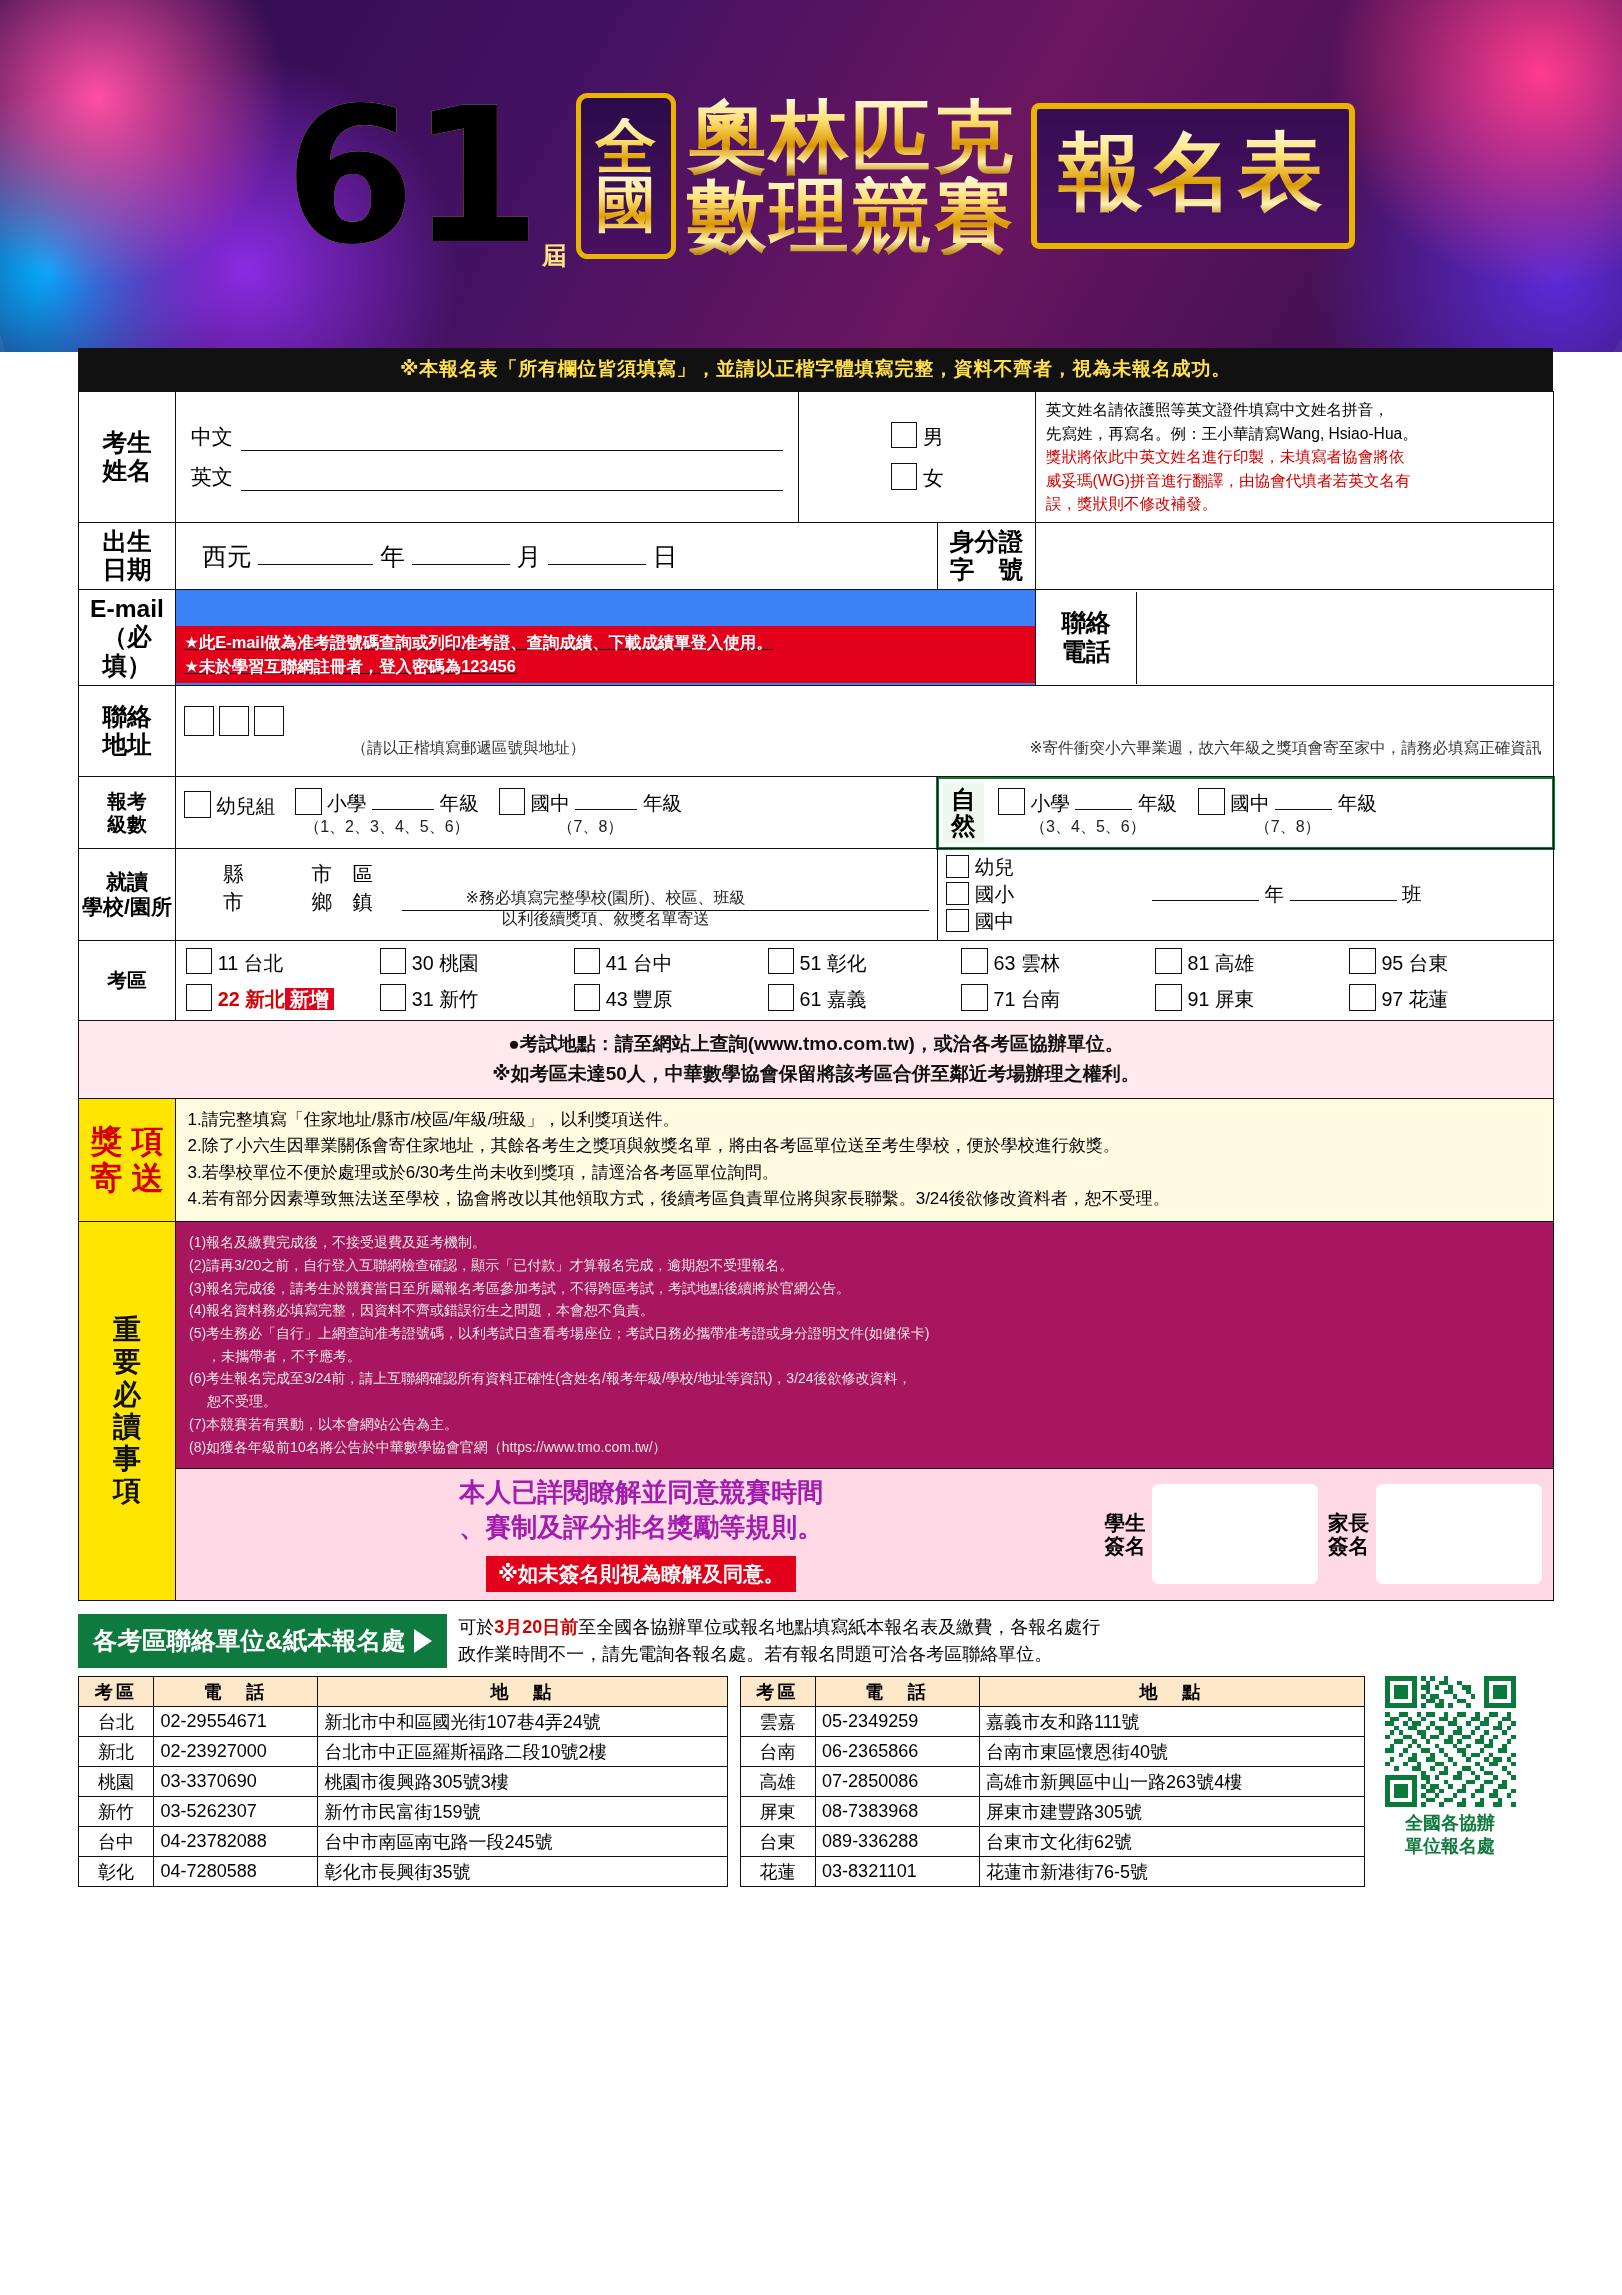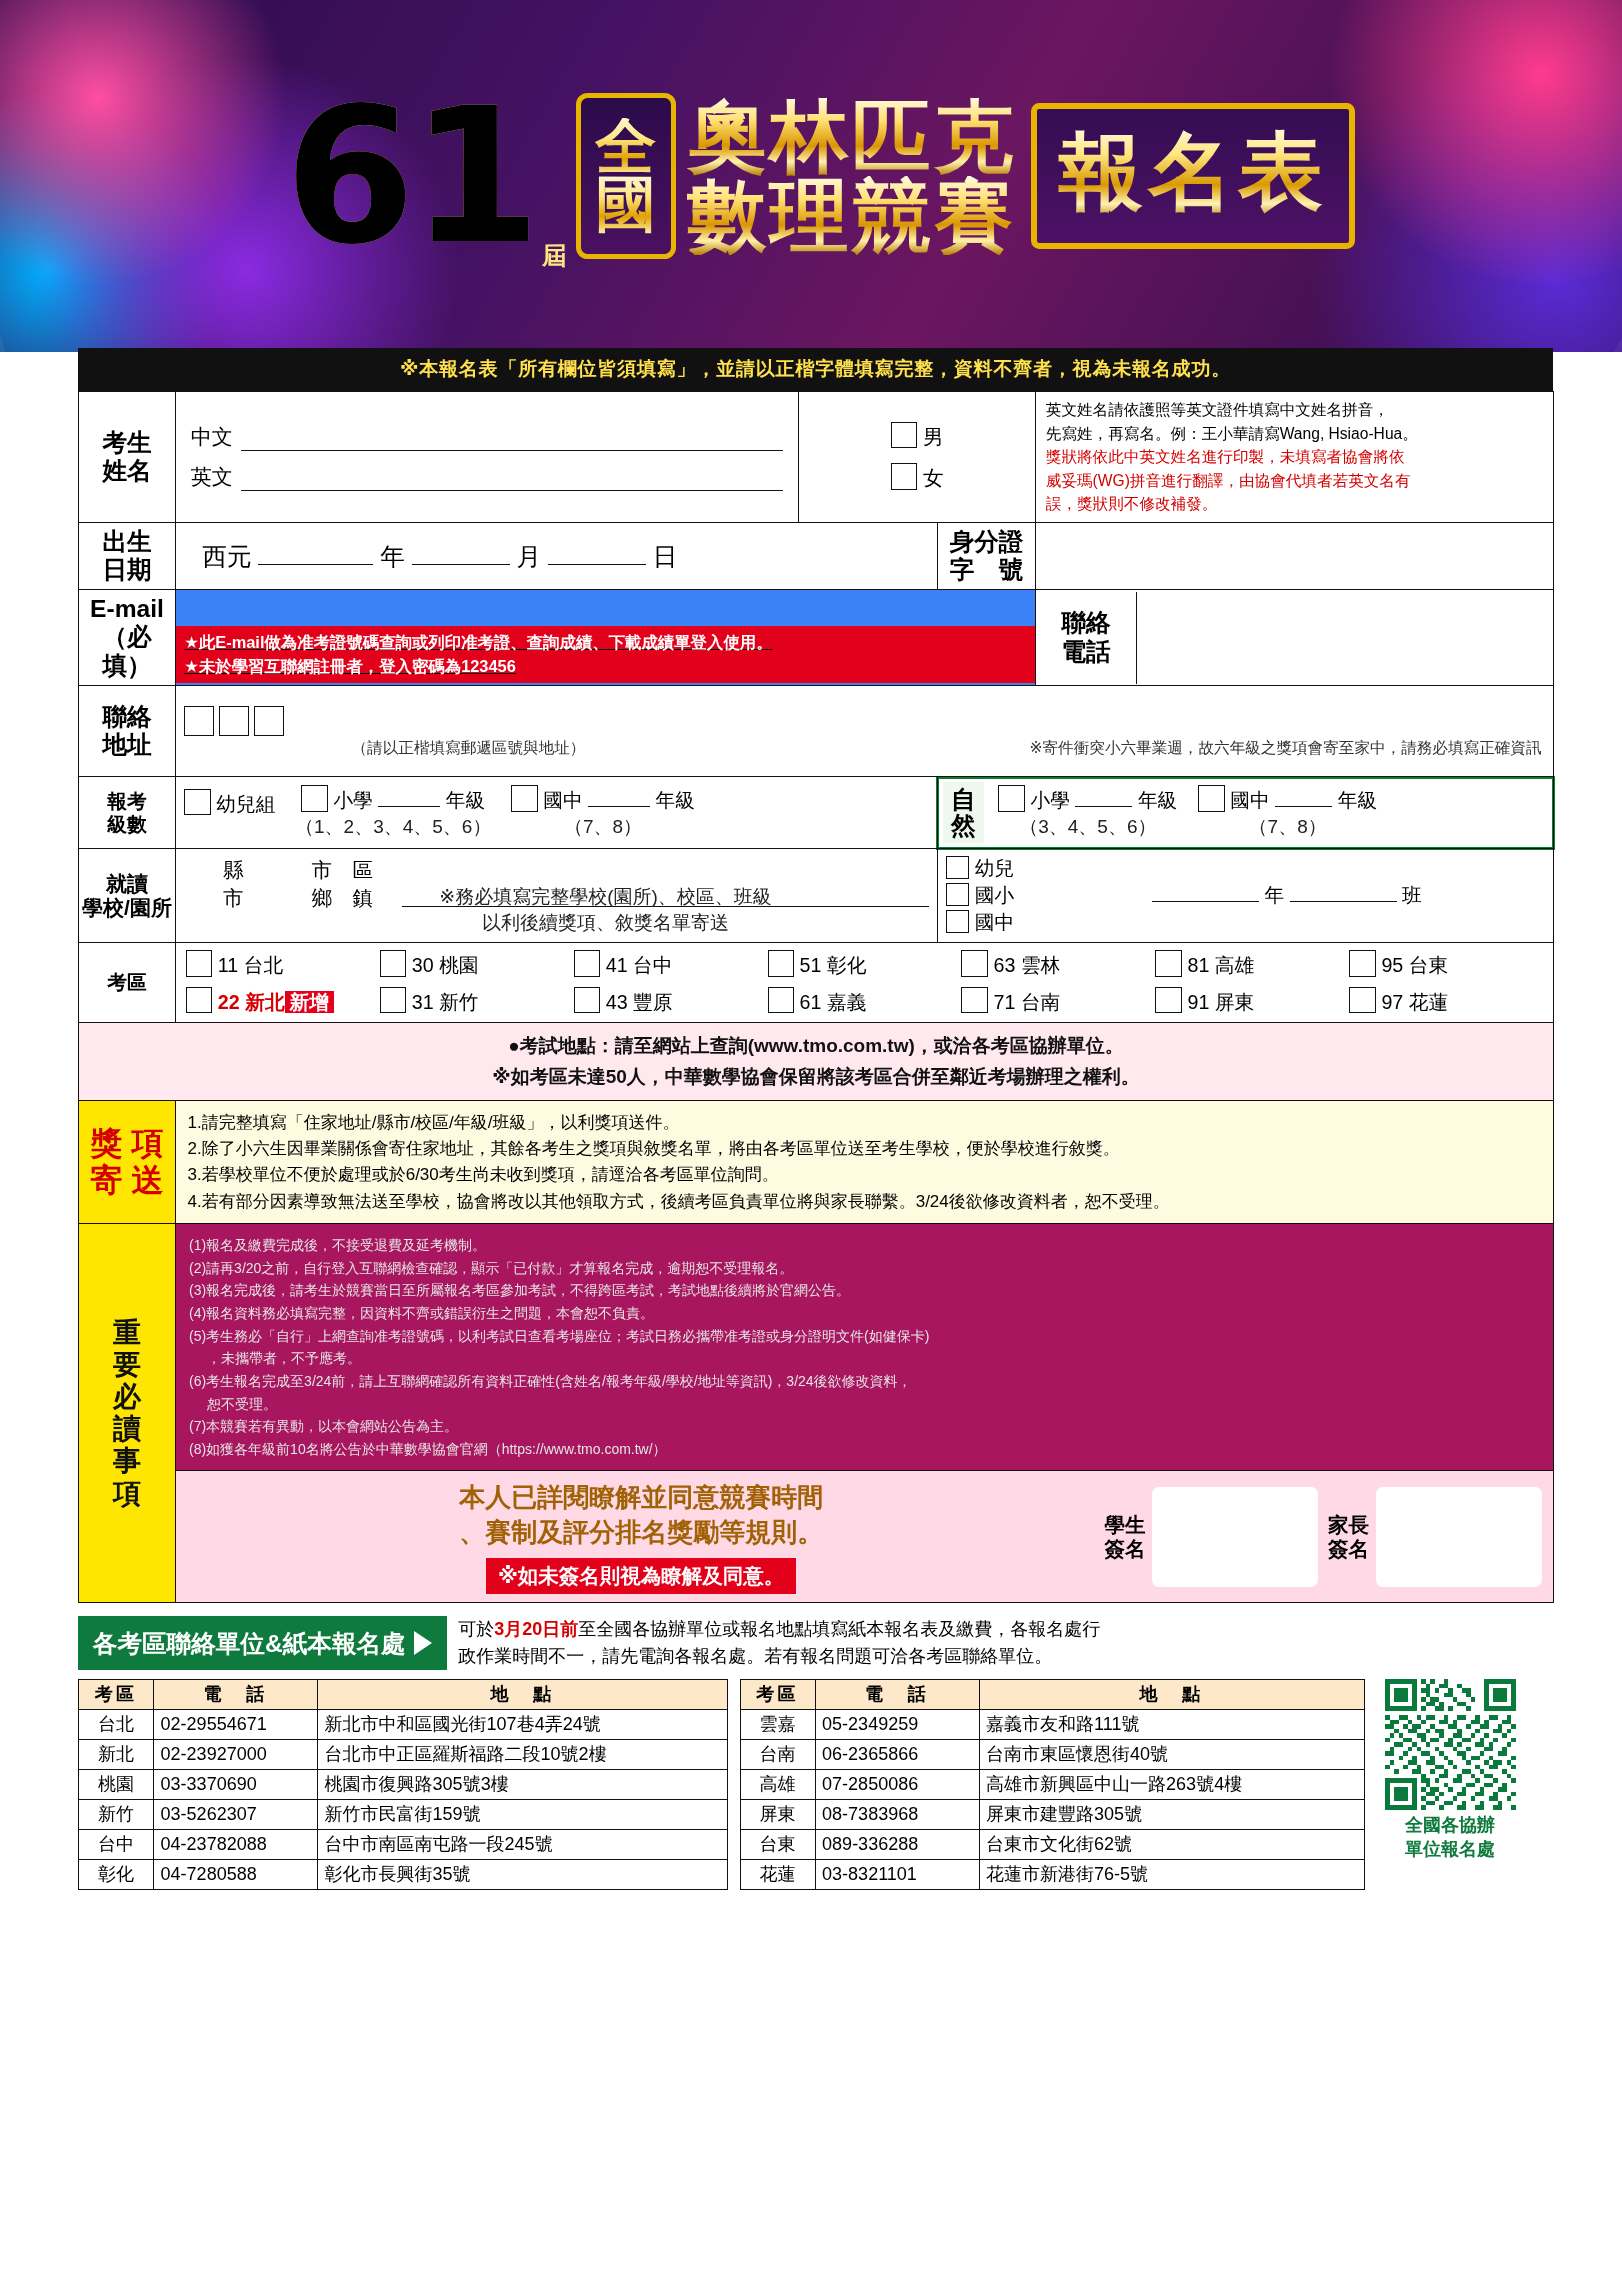--- a/index.html
+++ b/index.html
@@ -112,21 +112,21 @@
   .addr-boxes i{display:block;width:28px;height:28px;border:1.6px solid #111;}
   .addr-note{font-size:15.6px;color:#333;display:flex;justify-content:space-between;padding:0 11.5px;}
   .grade-row td{font-size:19.7px;}
   .natural{
     border:3.3px solid #0a7d34;margin:-1.6px;padding:3.3px;
   }
   .nat-label{
     font-size:24.6px;font-weight:bold;text-align:center;line-height:1.05;
     background:#eef8ee;padding:4.9px 8.2px;border-right:0;
   }
-  .sub{font-size:19px;color:#222;}
+  .sub{font-size:16px;color:#222;}
   .zone td{font-size:19.7px;}
   .zone .new{background:#e2001a;color:#fff;padding:0 4.9px;font-weight:bold;}
   .zone .red{color:#d40000;font-weight:bold;}
   .exam-note{
     background:#ffe9ef;text-align:center;font-size:19px;line-height:1.6;
     padding:8.2px 0;font-weight:bold;
   }
   .exam-note .l1{color:#111;}
   .exam-note .l2{color:#111;}
   .prize-lbl{
@@ -134,21 +134,21 @@
     text-align:center;line-height:1.15;width:97px;
   }
   .prize-body{background:#fffbe0;font-size:17px;line-height:1.55;padding:8.2px 11.5px;}
   .must-lbl{
     background:#ffe600;color:#111;font-weight:bold;font-size:28px;text-align:center;
     line-height:1.15;width:97px;
   }
   .must-body{background:#a8165f;color:#e5e5e5;font-size:14px;line-height:1.62;padding:9.8px 13px;}
   .sign-area{background:#ffd9e6;padding:8.2px 11.5px;display:flex;align-items:center;gap:9.8px;}
   .sign-statement{flex:1;text-align:center;}
-  .sign-statement p{margin:0;color:#a16207;font-size:26px;font-weight:bold;line-height:1.35;}
+  .sign-statement p{margin:0;color:#a21caf;font-size:26px;font-weight:bold;line-height:1.35;font-family:Liberation Mono, monospace;}
   .sign-statement .warn{display:inline-block;background:#e2001a;color:#fff;font-size:20.5px;padding:4.1px 11.5px;margin-top:8.2px;font-weight:bold;}
   .sign-slot{display:flex;align-items:center;gap:6.6px;}
   .sign-slot .cap{font-size:20.5px;font-weight:bold;line-height:1.15;text-align:center;}
   .sign-slot .box{width:164px;height:98px;background:#fff;border:1.6px solid #fff;border-radius:6.6px;}
   
   .contact-head{display:flex;align-items:stretch;margin-top:13px;gap:11.5px;}
   .contact-title{
     background:#0f7a3d;color:#fff;font-size:24.6px;font-weight:bold;
     padding:8.2px 14.8px;display:flex;align-items:center;gap:8.2px;
   }

